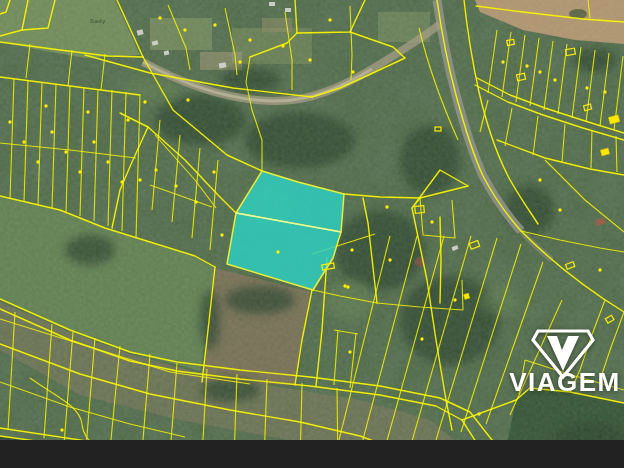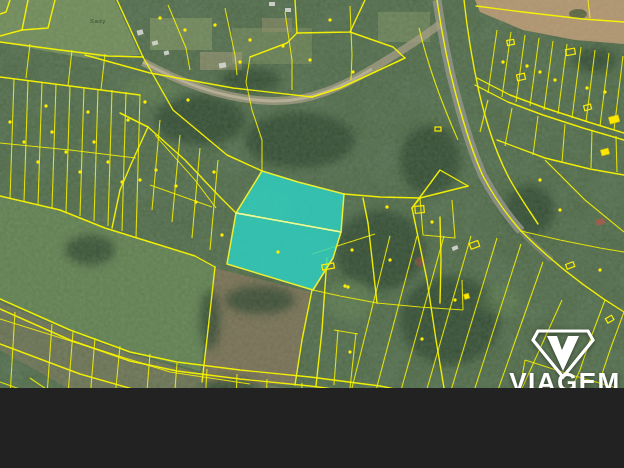--- a/index.html
+++ b/index.html
@@ -1,16 +1,16 @@
 <!DOCTYPE html>
 <html><head>
 <meta charset="utf-8">
 <style>
   html,body{margin:0;padding:0;background:#222;}
-  .stage{position:relative;width:624px;height:388px;overflow:hidden;font-family:"Liberation Sans",sans-serif;}
+  .stage{position:relative;width:624px;height:440px;overflow:hidden;font-family:"Liberation Sans",sans-serif;}
   .stage svg{position:absolute;inset:0;display:block;}
   .net{stroke:#f8f400;stroke-width:1.4;fill:none;stroke-linejoin:round;stroke-linecap:round;opacity:.95;}
   .net2{stroke:#f8f400;stroke-width:1.1;fill:none;stroke-linejoin:round;opacity:.85;}
   .dot{fill:#ffee00;}
   .sqicon{stroke:#ffee00;stroke-width:1.2;fill:none;}
   .sqfill{fill:#ffe800;stroke:#d6c200;stroke-width:.5;}
   .roof{fill:#d3d5cf;opacity:.92;}
   .hl{fill:#2cd2c4;fill-opacity:.8;stroke:#e9ef35;stroke-width:1.5;stroke-linejoin:round;}
   .watermark{filter:drop-shadow(0 1px 2px rgba(0,0,0,.45));}
   .wm-text{fill:#ffffff;font-weight:bold;font-size:26px;letter-spacing:1.5px;}

